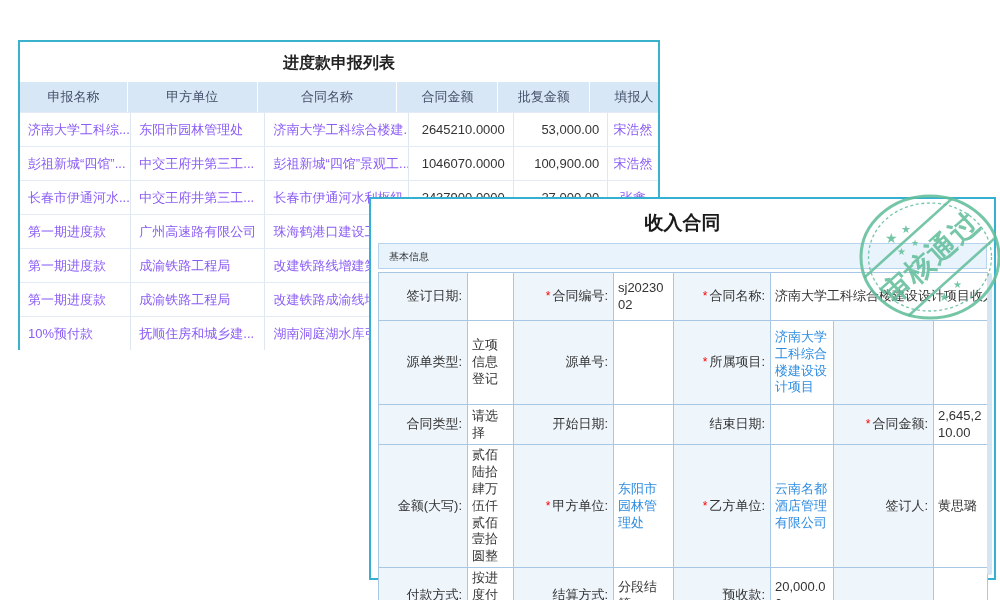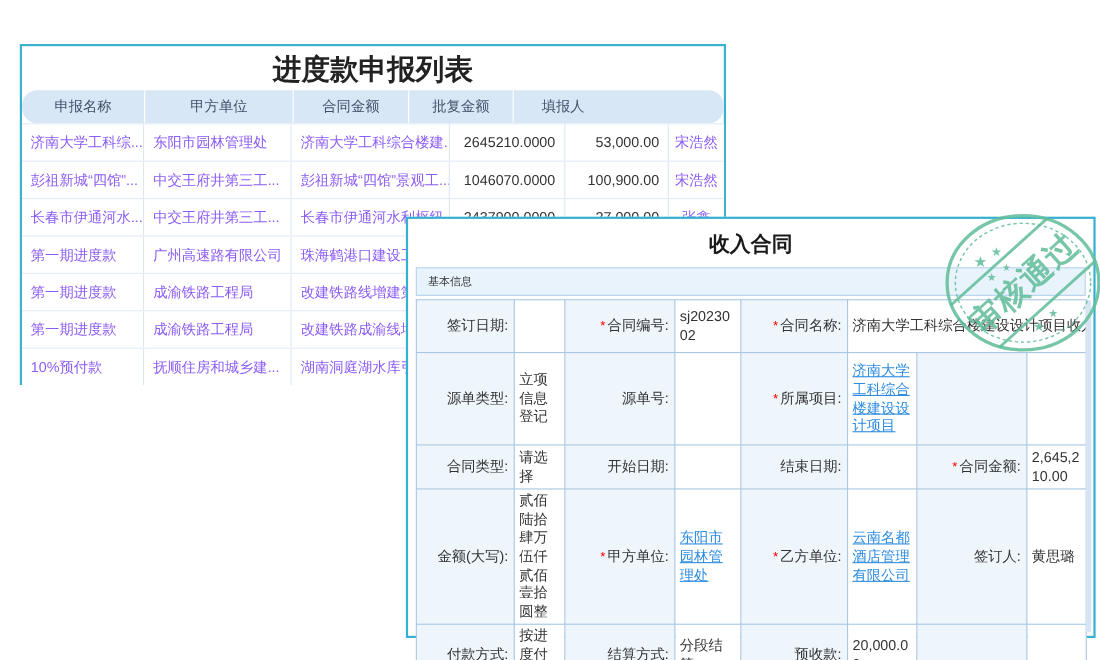--- a/index.html
+++ b/index.html
@@ -9,23 +9,23 @@
     font-family:"Liberation Sans", sans-serif; overflow:hidden;
   }
 
   
   .back-panel {
     position:absolute; left:18px; top:40px; width:642px; height:310px;
     background:#fff; border:2px solid #3ab2cc; z-index:1;
   }
   .list-title {
     height:40px; line-height:42px; text-align:center;
-    font-size:26px; font-weight:bold; color:#222;
-  }
-  .list-header { display:flex; height:30px; background:#d8e7f5;border-radius:14px; }
+    font-size:16px; font-weight:bold; color:#222;
+  }
+  .list-header { display:flex; height:30px; background:#d8e7f5; }
   .hcell {
     display:flex; align-items:center; justify-content:center;
     font-size:13px; color:#44506b; border-right:1px solid #ffffff;
     overflow:hidden; white-space:nowrap;
   }
   .hcell:last-child { border-right:none;margin-left:20px; }
   .lrow { display:flex; height:34px; border-top:1px solid #e3ecf6; background:#fff; }
   .lcell {
     display:flex; align-items:center; font-size:13px; padding:0 8px;
     border-right:1px solid #dde8f3; overflow:hidden; white-space:nowrap;
@@ -55,21 +55,21 @@
     width:609px;
   }
   .form-table td {
     border:1px solid #a8c7e4; font-size:13px; color:#333;
     padding:2px 4px; line-height:1.3; vertical-align:middle; word-break:break-all;
   }
   td.lbl { text-align:right; background:#eef5fb; padding-right:5px; }
   td.val { text-align:left; background:#fff; }
   td.val.clip { white-space:nowrap; overflow:hidden; word-break:normal; }
   .req { color:#ff0000; font-style:normal; margin-right:2px; font-size:12px; }
-  a.flink { color:#2e8ce0; text-decoration:underline; cursor:pointer; }
+  a.flink { color:#2e8ce0; cursor:pointer; }
 
   .scroll-track {
     position:absolute; right:2px; top:74px; bottom:3px; width:5px;
     background:#d5e5f4; border-radius:2px;
   }
 
   
   .stamp {
     position:absolute; left:484px; top:-8px; width:150px; height:140px;
     z-index:9; pointer-events:none;
@@ -77,20 +77,21 @@
   .stamp text { font-family:"Liberation Sans", sans-serif; }
 </style>
 </head>
 <body>
 
 <section class="back-panel">
   <div class="list-title">进度款申报列表</div>
   <div class="list-header">
       <div class="hcell c0">申报名称</div>
       <div class="hcell c1">甲方单位</div>
+      <div class="hcell c2">合同名称</div>
       <div class="hcell c3">合同金额</div>
       <div class="hcell c4">批复金额</div>
       <div class="hcell c5">填报人</div>
     </div>
   <div class="list-body">
       <div class="lrow">
         <div class="lcell c0 blue">济南大学工科综...</div>
         <div class="lcell c1 blue">东阳市园林管理处</div>
         <div class="lcell c2 blue">济南大学工科综合楼建...</div>
         <div class="lcell c3 num">2645210.0000</div>

